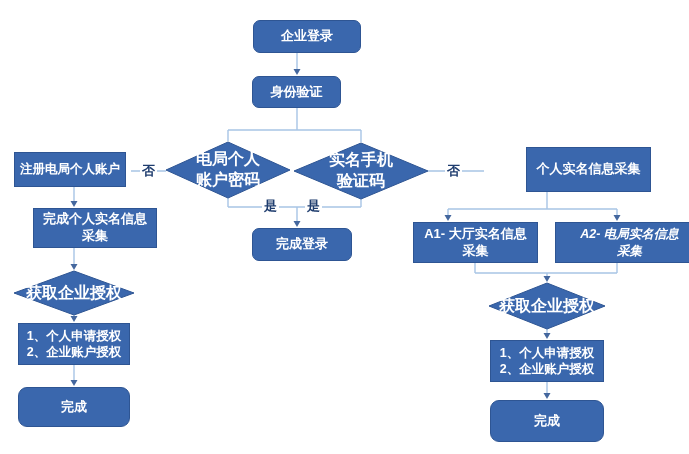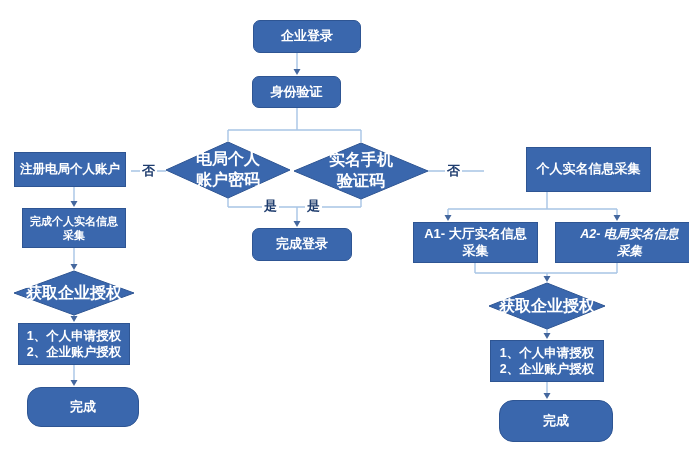--- a/index.html
+++ b/index.html
@@ -29,21 +29,21 @@
     background: var(--node-fill, #3A67AD);
     border: 1px solid var(--node-border, #2E5593);
     color: var(--node-text, #ffffff);
     font-weight: bold;
     font-size: 13px;
     line-height: 1.3;
     white-space: pre-line;
     box-sizing: border-box;
   }
   .node.rounded { border-radius: 7px; }
-  .node.rounded-lg { border-radius: 14px; margin-left: 9px; }
+  .node.rounded-lg { border-radius: 9px; }
   .diamond-label {
     position: absolute;
     display: flex;
     align-items: center;
     justify-content: center;
     text-align: center;
     color: var(--node-text, #ffffff);
     font-weight: bold;
     font-size: 16px;
     line-height: 1.3;
@@ -123,21 +123,21 @@
   <div class="diamond-label" style="left:301px; top:147px; width:120px; height:48px;">实名手机
 验证码</div>
   <div class="node rounded" style="left:252px; top:228px; width:100px; height:33px;">完成登录</div>
 
   <div class="edge-label" style="left:140px; top:163px;">否</div>
   <div class="edge-label" style="left:445px; top:163px;">否</div>
   <div class="edge-label" style="left:262px; top:198px;">是</div>
   <div class="edge-label" style="left:305px; top:198px;">是</div>
 
   <div class="node" style="left:4px; top:152px; width:112px; height:35px; font-size:12.5px;margin-left:10px;">注册电局个人账户</div>
-  <div class="node" style="left:22px; top:208px; width:104px; height:40px; font-size:11px;">完成个人实名信息
+  <div class="node" style="left:33px; top:208px; width:124px; height:40px; font-size:13px;">完成个人实名信息
 采集</div>
   <div class="diamond-label" style="left:18px; top:271px; width:112px; height:44px;">获取企业授权</div>
   <div class="node" style="left:18px; top:323px; width:112px; height:42px; font-size:12.5px;">1、个人申请授权
 2、企业账户授权</div>
   <div class="node rounded-lg" style="left:18px; top:387px; width:112px; height:40px;">完成</div>
 
   <div class="node" style="left:485px; top:147px; width:125px; height:45px;margin-left:41px;">个人实名信息采集</div>
   <div class="node" style="left:413px; top:222px; width:125px; height:41px; font-size:13px;">A1- 大厅实名信息
 采集</div>
   <div class="node" style="left:555px; top:222px; width:149px; height:41px; font-size:12.5px;font-style:italic;">A2- 电局实名信息

